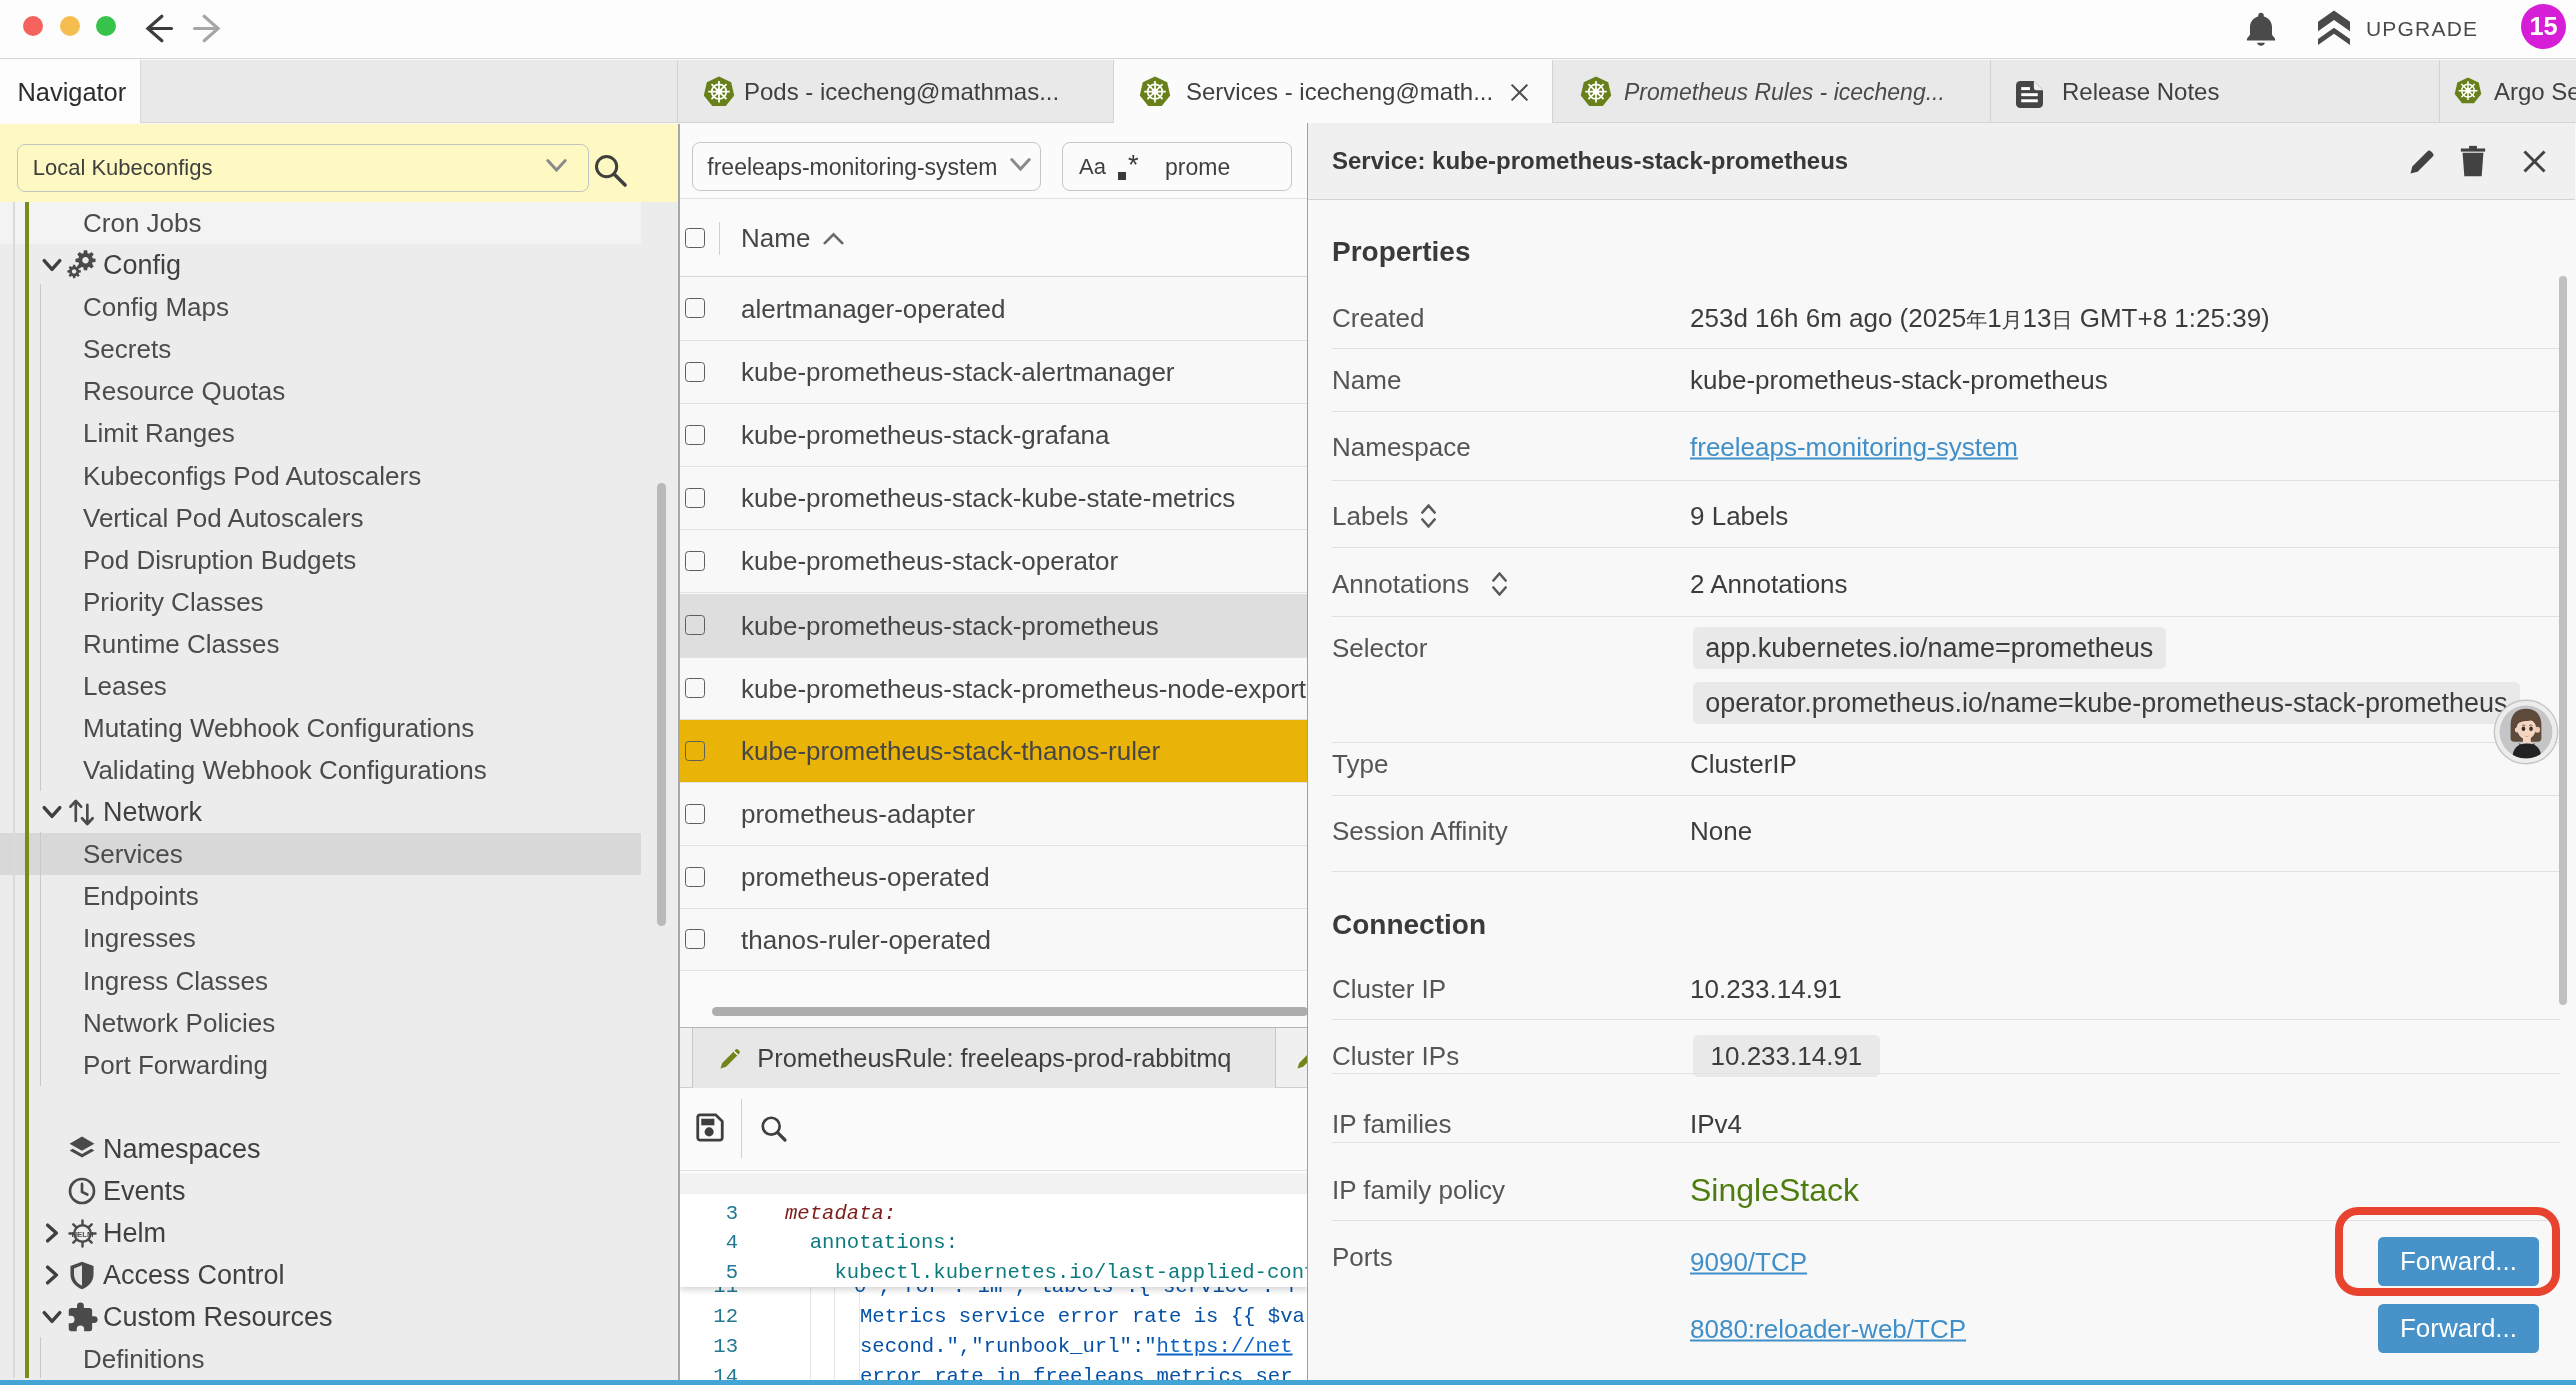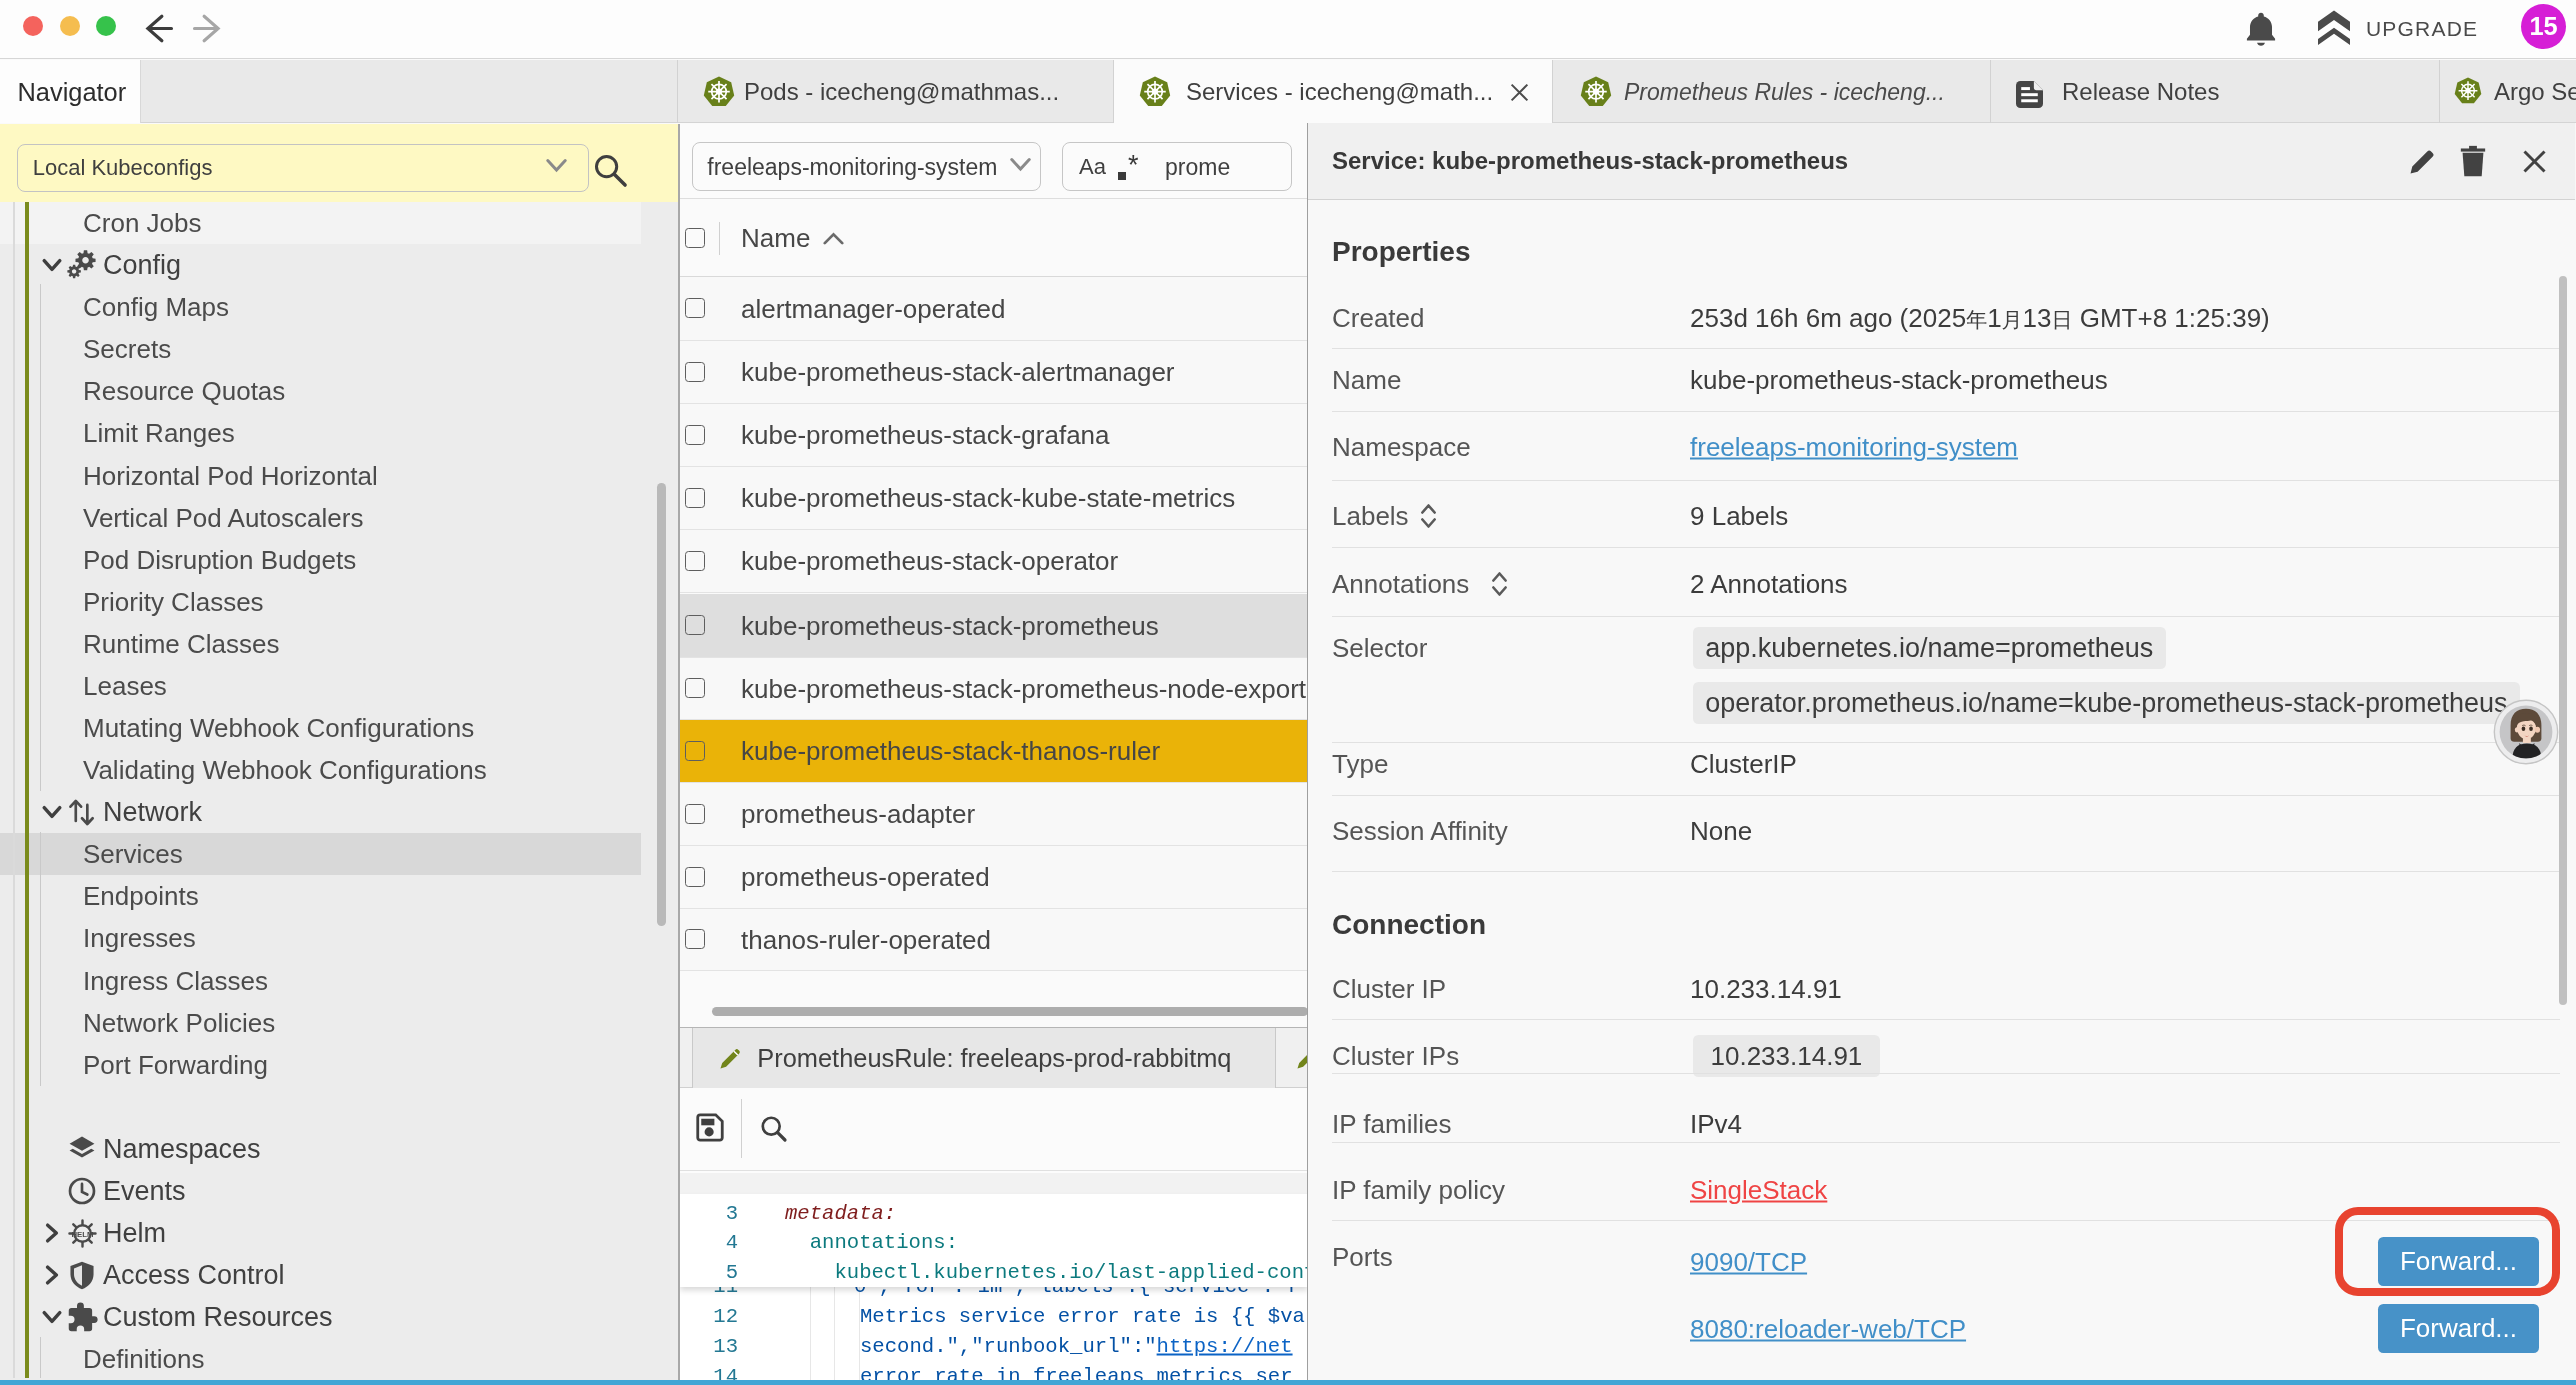--- a/index.html
+++ b/index.html
@@ -126,21 +126,21 @@
 <div class="abs" style="left:0;top:126px;width:678px;height:42px;">
       <span class="tt" style="left:83px;font-size:26px;color:#4b4b4b;">Secrets</span>
     </div>
 <div class="abs" style="left:0;top:168px;width:678px;height:42px;">
       <span class="tt" style="left:83px;font-size:26px;color:#4b4b4b;">Resource Quotas</span>
     </div>
 <div class="abs" style="left:0;top:210px;width:678px;height:42px;">
       <span class="tt" style="left:83px;font-size:26px;color:#4b4b4b;">Limit Ranges</span>
     </div>
 <div class="abs" style="left:0;top:253px;width:678px;height:42px;">
-      <span class="tt" style="left:83px;font-size:26px;color:#4b4b4b;">Horizontal Pod Horizontal</span>
+      <span class="tt" style="left:83px;font-size:26px;color:#4b4b4b;">Kubeconfigs Pod Autoscalers</span>
     </div>
 <div class="abs" style="left:0;top:295px;width:678px;height:42px;">
       <span class="tt" style="left:83px;font-size:26px;color:#4b4b4b;">Vertical Pod Autoscalers</span>
     </div>
 <div class="abs" style="left:0;top:337px;width:678px;height:42px;">
       <span class="tt" style="left:83px;font-size:26px;color:#4b4b4b;">Pod Disruption Budgets</span>
     </div>
 <div class="abs" style="left:0;top:379px;width:678px;height:42px;">
       <span class="tt" style="left:83px;font-size:26px;color:#4b4b4b;">Priority Classes</span>
     </div>
@@ -430,21 +430,21 @@
 <span class="tt" style="left:24px;top:866px;font-size:26px;color:#555;">Cluster IP</span>
     <span class="tt" style="left:382px;top:866px;font-size:26px;color:#3c3c3c;">10.233.14.91</span>
 <div class="abs" style="left:24px;top:896px;width:1228px;height:0.9px;background:#e1e1e1;"></div>
 <span class="tt" style="left:24px;top:933px;font-size:26px;color:#555;">Cluster IPs</span>
 <div class="abs" style="left:385px;top:912px;height:42px;background:#e9e9e9;border-radius:5.3px;font-size:26px;color:#3c3c3c;line-height:42px;padding:0 17.5px;display:inline-block;white-space:nowrap;">10.233.14.91</div>
 <div class="abs" style="left:24px;top:950px;width:1228px;height:0.9px;background:#e1e1e1;"></div>
 <span class="tt" style="left:24px;top:1001px;font-size:26px;color:#555;">IP families</span>
     <span class="tt" style="left:382px;top:1001px;font-size:26px;color:#3c3c3c;">IPv4</span>
 <div class="abs" style="left:24px;top:1019px;width:1228px;height:0.9px;background:#e1e1e1;"></div>
 <span class="tt" style="left:24px;top:1067px;font-size:26px;color:#555;">IP family policy</span>
-    <span class="tt" style="left:382px;top:1067px;font-size:26px;color:#ef4444;text-decoration:underline;">SingleStack</span>
+    <span class="tt" style="left:382px;top:1067px;font-size:32px;color:#4d7c0f;">SingleStack</span>
 <div class="abs" style="left:24px;top:1097px;width:1228px;height:0.9px;background:#e1e1e1;"></div>
 <span class="tt" style="left:24px;top:1134px;font-size:26px;color:#555;">Ports</span>
     <span class="tt" style="left:382px;top:1139px;font-size:26px;color:#3c3c3c;"><span style="color:#418fc8;text-decoration:underline;">9090/TCP</span></span>
 <span class="tt" style="left:382px;top:1206px;font-size:26px;color:#3c3c3c;"><span style="color:#418fc8;text-decoration:underline;">8080:reloader-web/TCP</span></span>
 <div class="abs" style="left:1070px;top:1114px;width:161px;height:49px;background:#4792c8;border-radius:5.3px;color:#fff;font-size:26px;text-align:center;line-height:49px;">Forward...</div>
 <div class="abs" style="left:1070px;top:1181px;width:161px;height:49px;background:#4792c8;border-radius:5.3px;color:#fff;font-size:26px;text-align:center;line-height:49px;">Forward...</div>
 <div class="abs" style="left:1251px;top:153px;width:8px;height:729px;background:#c0c0c0;border-radius:4.4px;"></div>
 </div>
 <div class="abs" style="left:2335px;top:1207px;width:225px;height:89px;border:8px solid #e8432f;border-radius:23px;"></div>
 <svg class="abs" style="left:2493px;top:699px;" width="66" height="66" viewBox="0 0 75 75">

